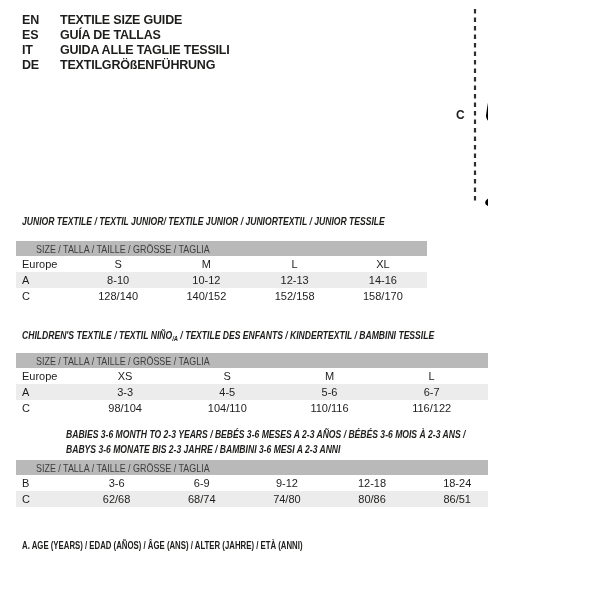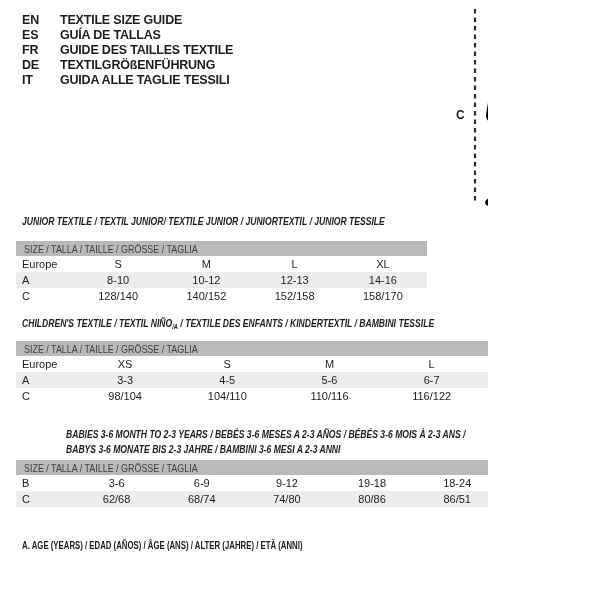--- a/index.html
+++ b/index.html
@@ -11,33 +11,33 @@
   .lang-block{position:absolute;left:22px;top:13px;font-weight:bold;font-size:12.5px;line-height:15px;letter-spacing:-0.2px;}
   .lang-row{display:flex;}
   .lang-code{width:38px;flex:0 0 38px;}
   
   .figure{position:absolute;left:450px;top:0;width:150px;height:220px;}
   
   .squeeze{display:inline-block;transform:scaleX(0.78);transform-origin:0 50%;white-space:nowrap;}
   
   .tbl-section{position:absolute;left:16px;}
   .t1{top:214px;width:411px;}
-  .t2{top:316px;width:569px;}
+  .t2{top:328px;width:569px;}
   .t3{top:427px;width:569px;}
   .tbl-title{font-weight:bold;font-size:11px;line-height:14px;padding-left:6px;white-space:nowrap;font-style:italic;}
   .t3 .tbl-title{line-height:15px;margin-left:44px;}
   .sub{font-size:7.5px;vertical-align:-2px;}
   table.size-table{border-collapse:collapse;table-layout:fixed;width:100%;font-size:11px;color:#1d1d1b;}
   .t1 table.size-table{margin-top:13px;}
   .t2 table.size-table{margin-top:7px;}
   .t3 table.size-table{margin-top:3px;}
   table.size-table col.c-label{width:58px;}
   table.size-table th{
     background:#b9b9b9;height:15px;font-weight:normal;text-align:left;
-    padding:0 0 0 8px;font-size:10.5px;color:#3d3d3d;overflow:hidden;
+    padding:0 0 0 20px;font-size:10.5px;color:#3d3d3d;overflow:hidden;
   }
   table.size-table th .hdr-squeeze{display:inline-block;transform:scaleX(0.85);transform-origin:0 50%;white-space:nowrap;}
   table.size-table td{height:16px;text-align:center;padding:0;}
   table.size-table td.lbl{text-align:left;padding-left:6px;}
   table.size-table tr.alt{background:#ececec;}
   
   .legend{position:absolute;left:22px;top:538px;font-weight:bold;font-size:10px;line-height:15.5px;}
 </style>
 </head>
 <body>
@@ -47,30 +47,26 @@
   <div class="lang-block">
     <div class="lang-row">
       <span class="lang-code">EN</span>
       <span class="lang-label">TEXTILE SIZE GUIDE</span>
     </div>
     <div class="lang-row">
       <span class="lang-code">ES</span>
       <span class="lang-label">GUÍA DE TALLAS</span>
     </div>
     <div class="lang-row">
-      <span class="lang-code">FR</span>
-      <span class="lang-label">GUIDE DES TAILLES TEXTILE</span>
+      <span class="lang-code">IT</span>
+      <span class="lang-label">GUIDA ALLE TAGLIE TESSILI</span>
     </div>
     <div class="lang-row">
       <span class="lang-code">DE</span>
       <span class="lang-label">TEXTILGRÖßENFÜHRUNG</span>
-    </div>
-    <div class="lang-row">
-      <span class="lang-code">IT</span>
-      <span class="lang-label">GUIDA ALLE TAGLIE TESSILI</span>
     </div>
   </div>
 
   <svg class="figure" viewBox="450 0 150 220" width="150" height="220" xmlns="http://www.w3.org/2000/svg">
     <line x1="475" y1="9" x2="475" y2="204" stroke="#2e2e2e" stroke-width="2.2" stroke-dasharray="4.5,4"></line>
     <text x="456" y="119" font-size="12" font-weight="bold" fill="#1d1d1b" font-family="Liberation Sans, sans-serif">C</text>
     <g fill="#000000">
       <ellipse cx="527" cy="33" rx="20" ry="23"></ellipse>
       <ellipse cx="506" cy="41" rx="5" ry="8"></ellipse>
       <ellipse cx="548" cy="41" rx="5" ry="8"></ellipse>
@@ -197,21 +193,21 @@
           <tr>
         <th colspan="7">
           <span class="hdr-squeeze">SIZE / TALLA / TAILLE / GRÖSSE / TAGLIA</span>
         </th>
       </tr>
       <tr>
         <td class="lbl">B</td>
         <td>3-6</td>
         <td>6-9</td>
         <td>9-12</td>
-        <td>19-18</td>
+        <td>12-18</td>
         <td>18-24</td>
         <td>24-36</td>
       </tr>
       <tr class="alt">
         <td class="lbl">C</td>
         <td>62/68</td>
         <td>68/74</td>
         <td>74/80</td>
         <td>80/86</td>
         <td>86/51</td>

